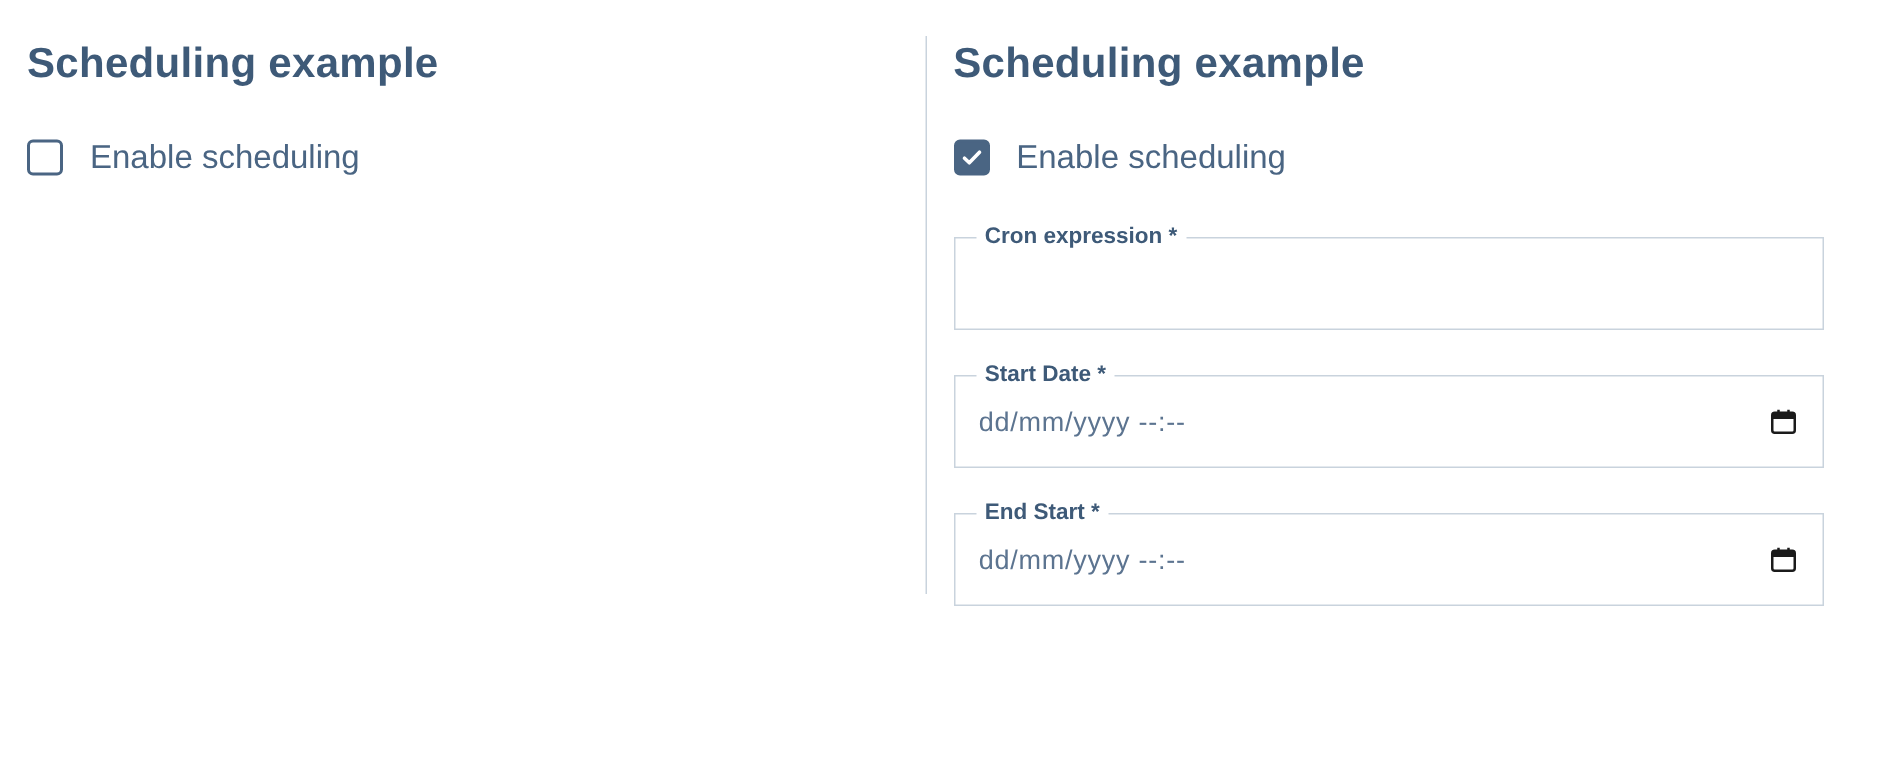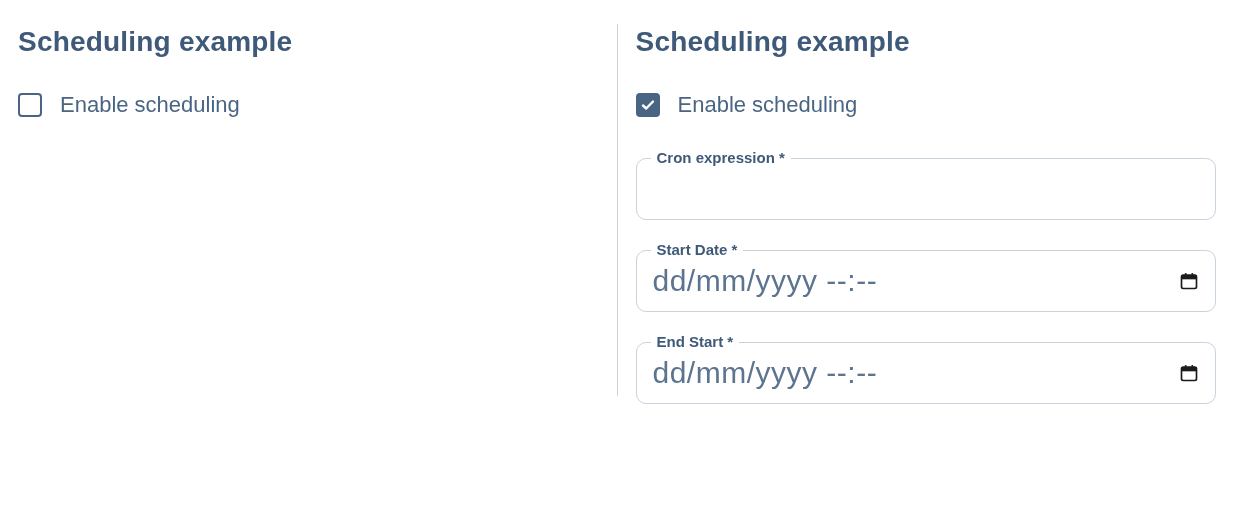--- a/index.html
+++ b/index.html
@@ -62,21 +62,21 @@
   .checkbox.checked svg { display: block; }
   .checkbox svg { display: none; }
   .check-label {
     font-size: 22px;
     color: #4a6583;
   }
   
   .field {
     position: relative;
     border: 1px solid #c9d3dd;
-    border-radius: 10px;
+    border-radius: 0;
     height: 62px;
     margin-bottom: 30px;
     display: flex;
     align-items: center;
     padding: 0 16px;
     background: #ffffff;
   }
   .field .float-label {
     position: absolute;
     top: -10px;
@@ -92,21 +92,21 @@
     border: none;
     outline: none;
     width: 100%;
     font-size: 20px;
     color: #4a6583;
     font-family: inherit;
     background: transparent;
   }
   .field .date-placeholder {
     flex: 1 1 auto;
-    font-size: 30px;
+    font-size: 18px;
     color: #5c7490;
     letter-spacing: .5px;
   }
   .field .cal-icon {
     flex: 0 0 auto;
     width: 20px;
     height: 20px;
     cursor: pointer;
   }
 </style>

